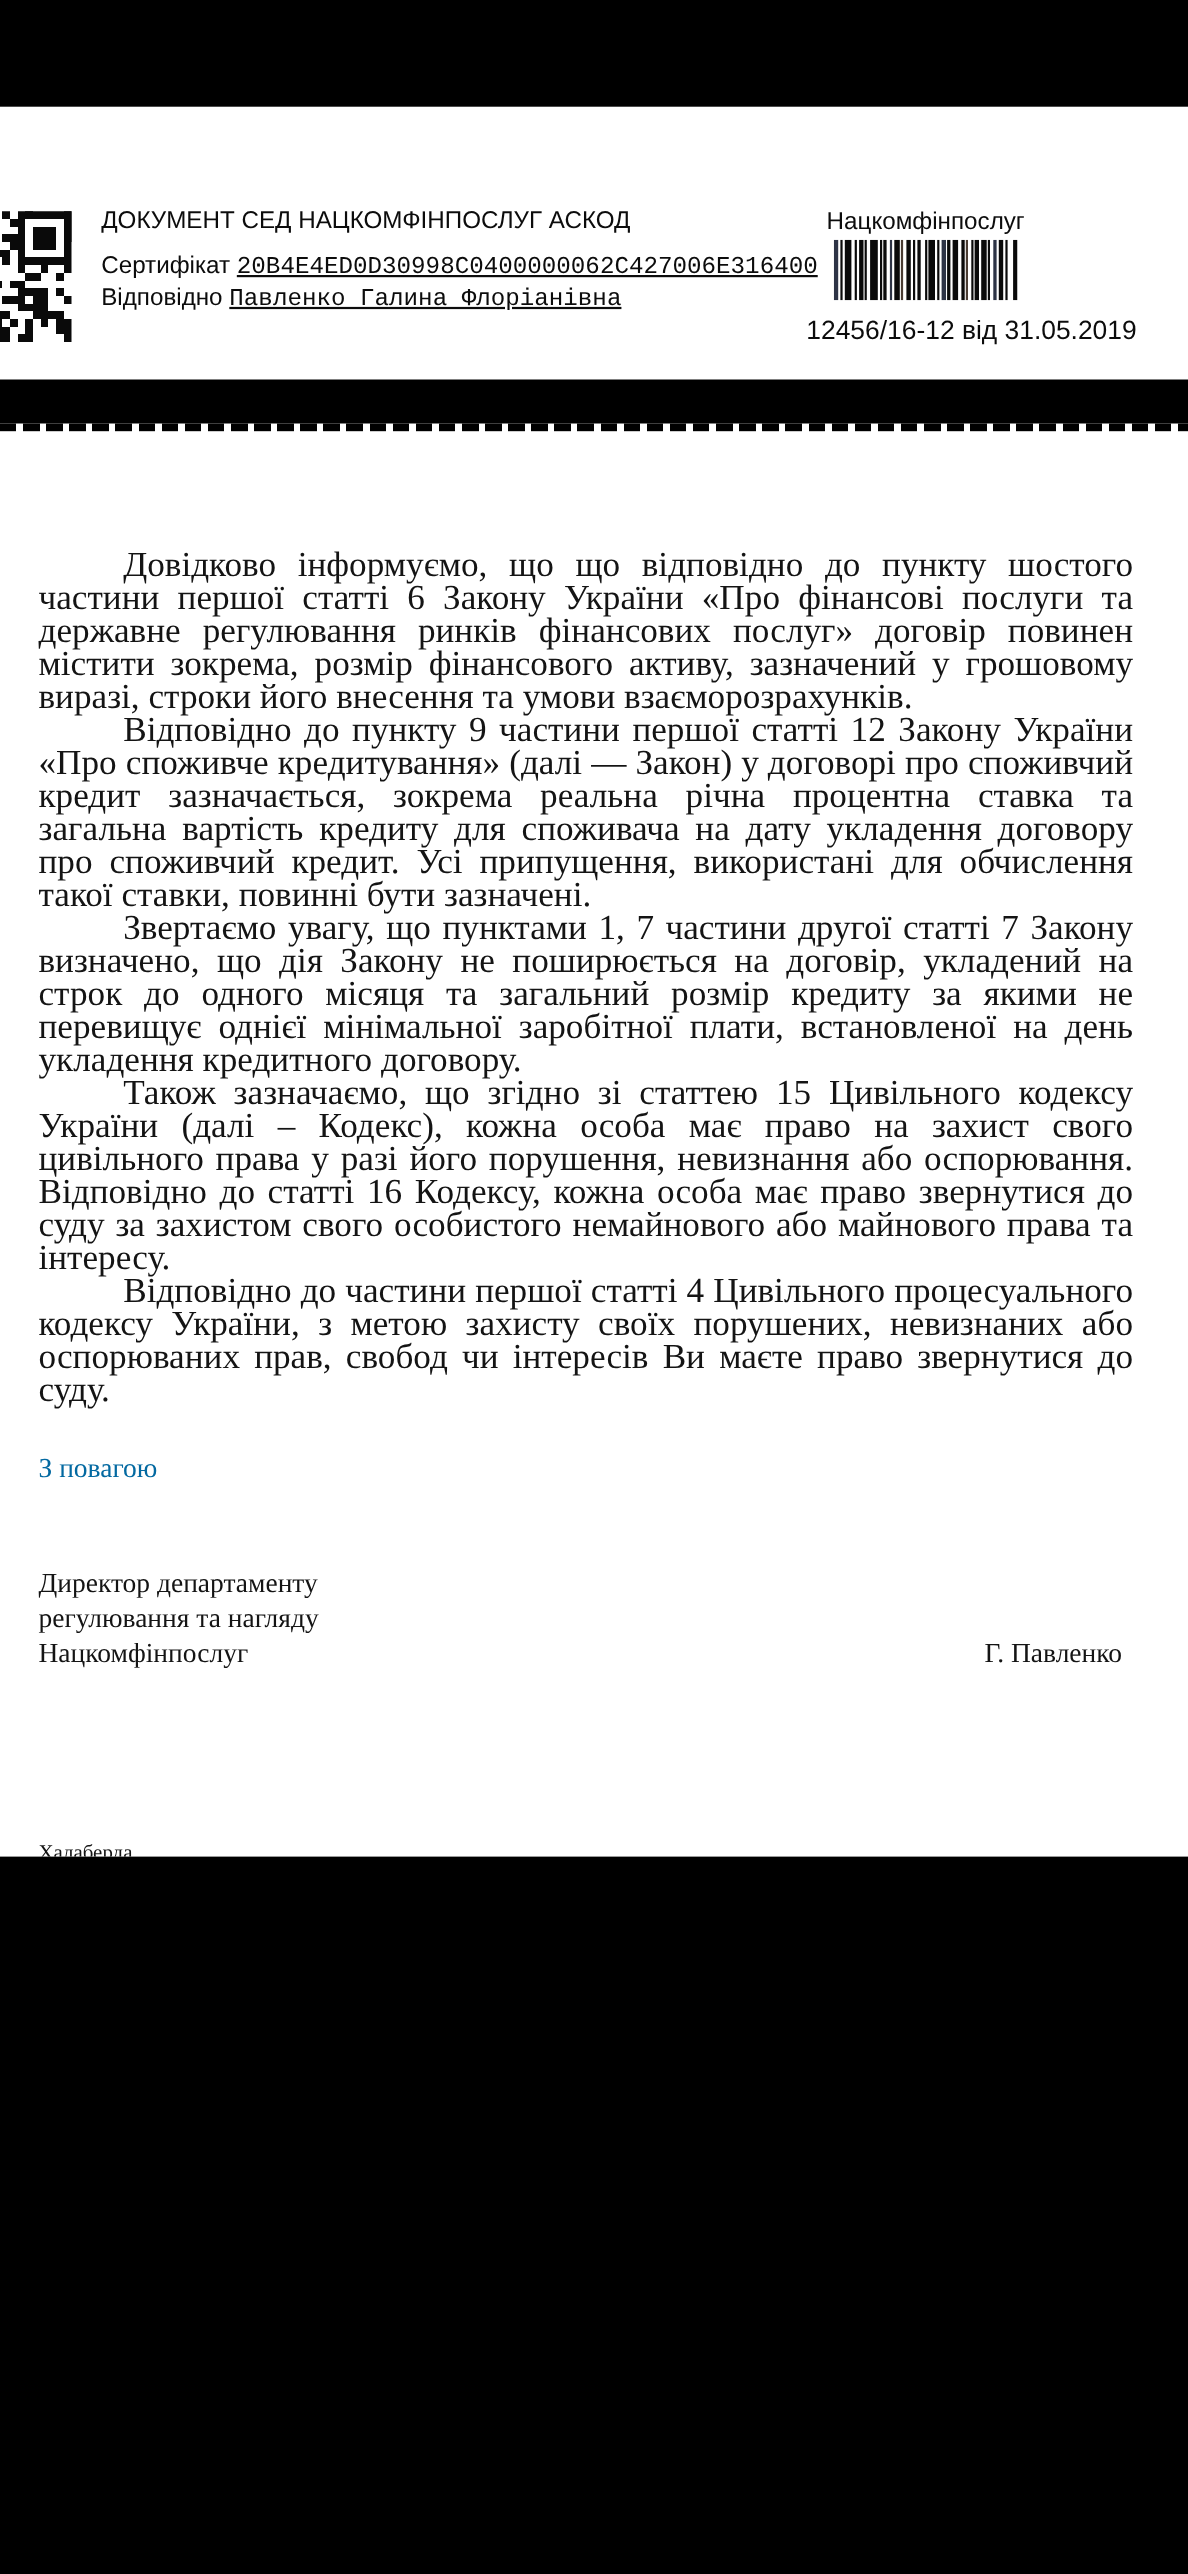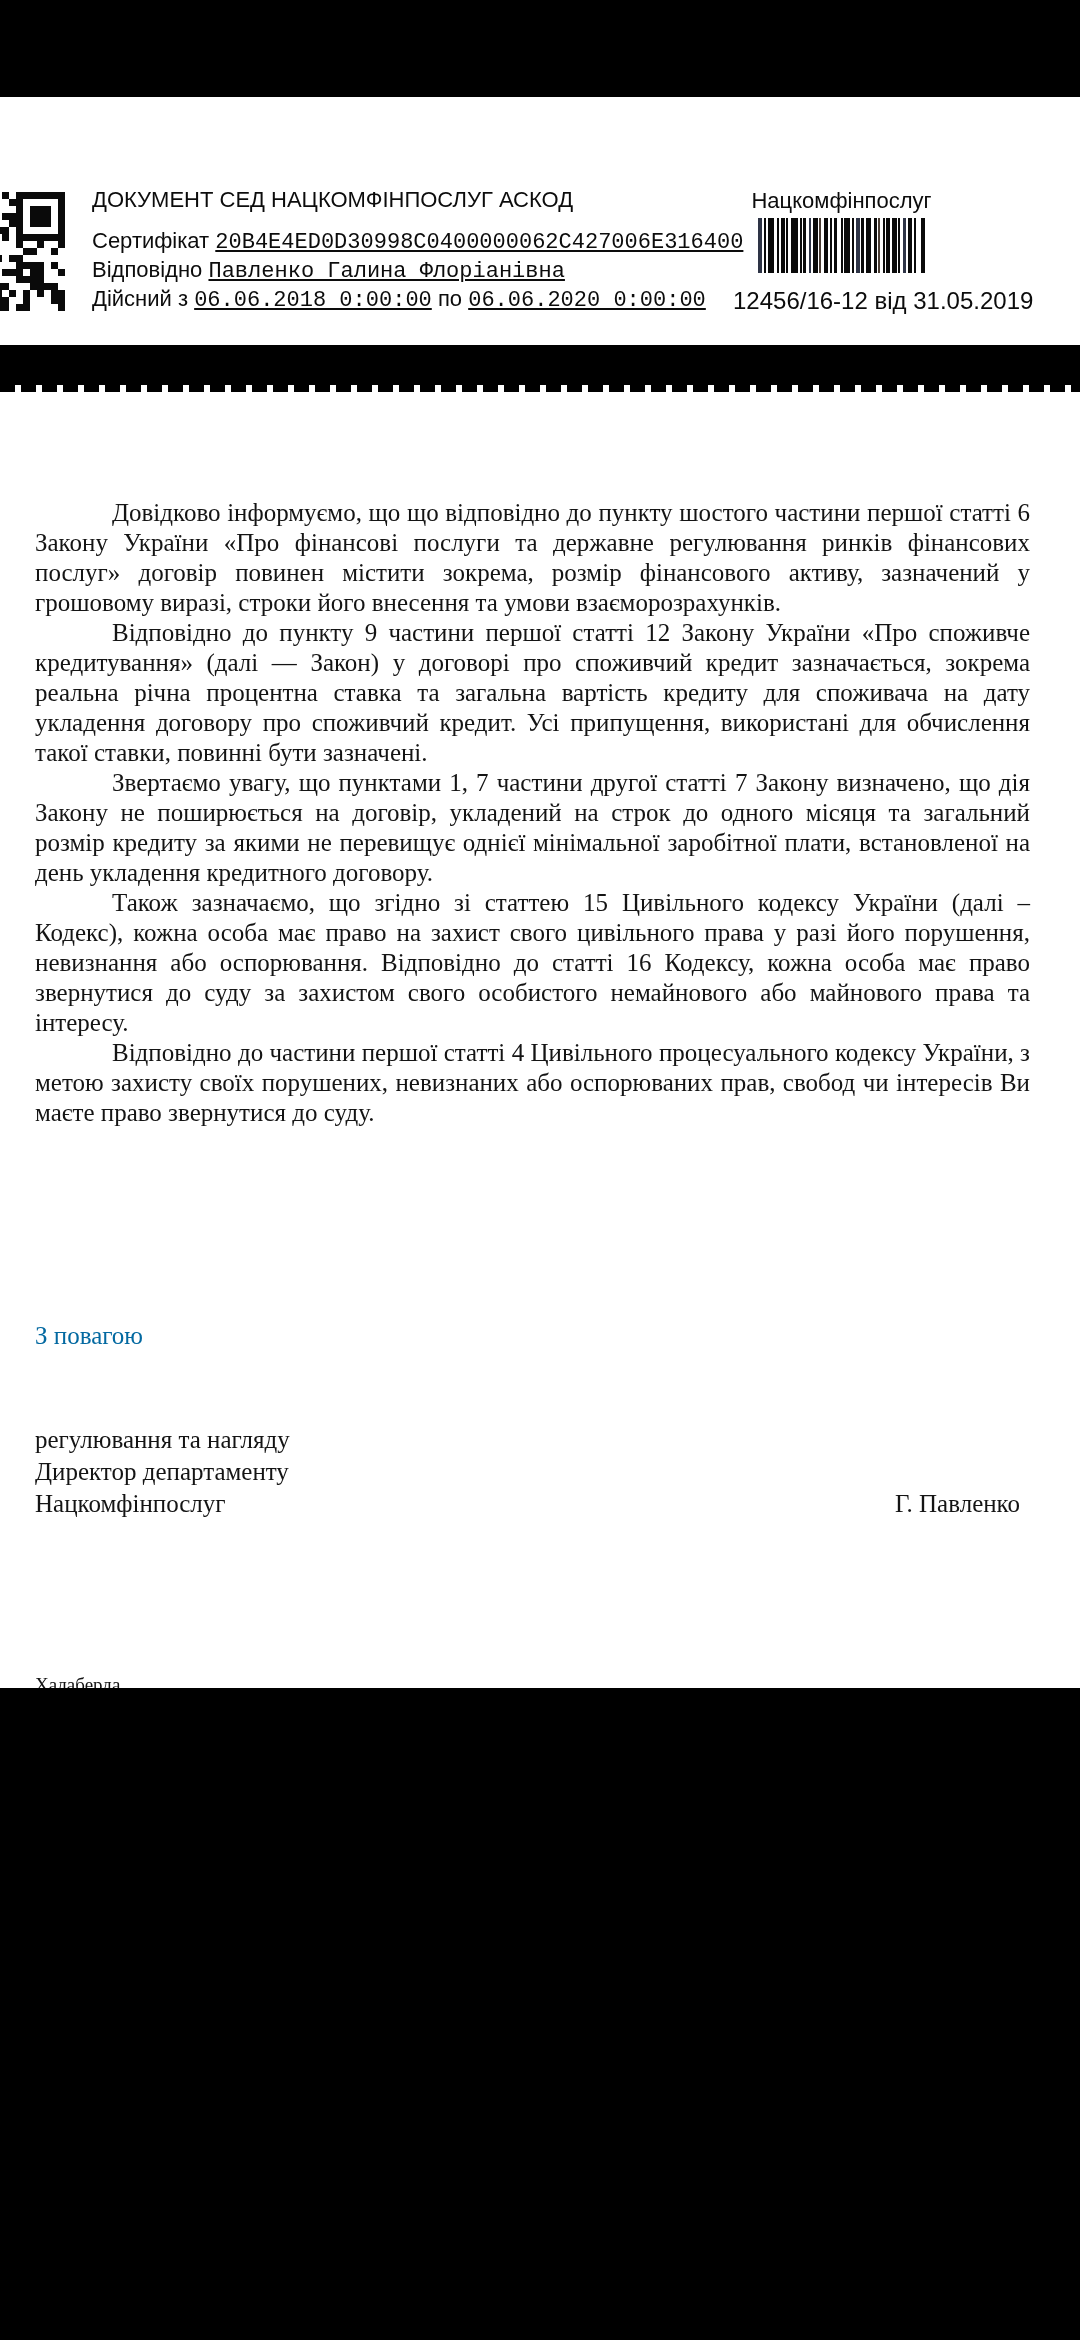--- a/index.html
+++ b/index.html
@@ -39,21 +39,21 @@
   .band { position:absolute; left:0; top:345px; width:1080px; height:40px; background:#000; }
   .band::after {
     content:""; position:absolute; left:0; top:40px; width:100%; height:7px;
     background:repeating-linear-gradient(90deg,#000 0 15px, transparent 15px 21px);
   }
 
   
   .body-text {
     position:absolute; left:35px; top:498px; width:995px;
     font-family:"Liberation Serif", serif;
-    font-size:25px; line-height:30px; color:#141414;
+    font-size:32px; line-height:30px; color:#141414;
     text-align:justify;
   }
   .body-text p { text-indent:77px; }
 
   .closing {
     position:absolute; left:35px; top:1322px;
     font-family:"Liberation Serif", serif; font-size:25px; color:#0369a1;
   }
 
   .sig {
@@ -217,26 +217,20 @@
   <div class="stamp">
     <div class="sysline">ДОКУМЕНТ СЕД НАЦКОМФІНПОСЛУГ АСКОД</div>
     <div>
       <span>Сертифікат</span>
       <span class="u">20B4E4ED0D30998C0400000062C427006E316400</span>
     </div>
     <div>
       <span>Відповідно</span>
       <span class="u">Павленко Галина Флоріанівна</span>
     </div>
-    <div>
-      <span>Дійсний з</span>
-      <span class="u">06.06.2018 0:00:00</span>
-      <span>по</span>
-      <span class="u">06.06.2020 0:00:00</span>
-    </div>
   </div>
 
   <div class="reg">
     <div class="org">Нацкомфінпослуг</div>
     <svg id="barcode-svg" width="167" height="55">
         <rect x="0" y="0" width="4" height="55" fill="#2e3446"></rect>
         <rect x="6" y="0" width="2" height="55" fill="#0a0a0a"></rect>
         <rect x="10" y="0" width="6" height="55" fill="#0a0a0a"></rect>
         <rect x="19" y="0" width="2" height="55" fill="#0a0a0a"></rect>
         <rect x="23" y="0" width="4" height="55" fill="#0a0a0a"></rect>
@@ -276,22 +270,22 @@
     <p>Довідково інформуємо, що що відповідно до пункту шостого частини першої статті 6 Закону України «Про фінансові послуги та державне регулювання ринків фінансових послуг» договір повинен містити зокрема, розмір фінансового активу, зазначений у грошовому виразі, строки його внесення та умови взаєморозрахунків.</p>
     <p>Відповідно до пункту 9 частини першої статті 12 Закону України «Про споживче кредитування» (далі — Закон) у договорі про споживчий кредит зазначається, зокрема реальна річна процентна ставка та загальна вартість кредиту для споживача на дату укладення договору про споживчий кредит. Усі припущення, використані для обчислення такої ставки, повинні бути зазначені.</p>
     <p>Звертаємо увагу, що пунктами  1, 7 частини другої статті 7 Закону визначено, що дія Закону не поширюється на договір, укладений на строк до одного місяця та загальний розмір кредиту за якими не перевищує однієї мінімальної заробітної плати, встановленої на день укладення кредитного договору.</p>
     <p>Також зазначаємо, що згідно зі статтею 15 Цивільного кодексу України (далі – Кодекс), кожна особа має право на захист свого цивільного права у разі його порушення, невизнання або оспорювання. Відповідно до статті 16 Кодексу, кожна особа має право звернутися до суду за захистом свого особистого немайнового або майнового права та інтересу.</p>
     <p>Відповідно до частини першої статті 4 Цивільного процесуального кодексу України, з метою захисту своїх порушених, невизнаних або оспорюваних прав, свобод чи інтересів Ви маєте право звернутися до суду.</p>
   </div>
 
   <div class="closing">З повагою</div>
 
   <div class="sig">
+    <div>Директор департаменту</div>
     <div>регулювання та нагляду</div>
-    <div>Директор департаменту</div>
     <div class="lastline">
       <span>Нацкомфінпослуг</span>
       <span>Г. Павленко</span>
     </div>
   </div>
 
   <div class="exec">
     <div>Халаберда</div>
     <div>234-04-19</div>
   </div>

